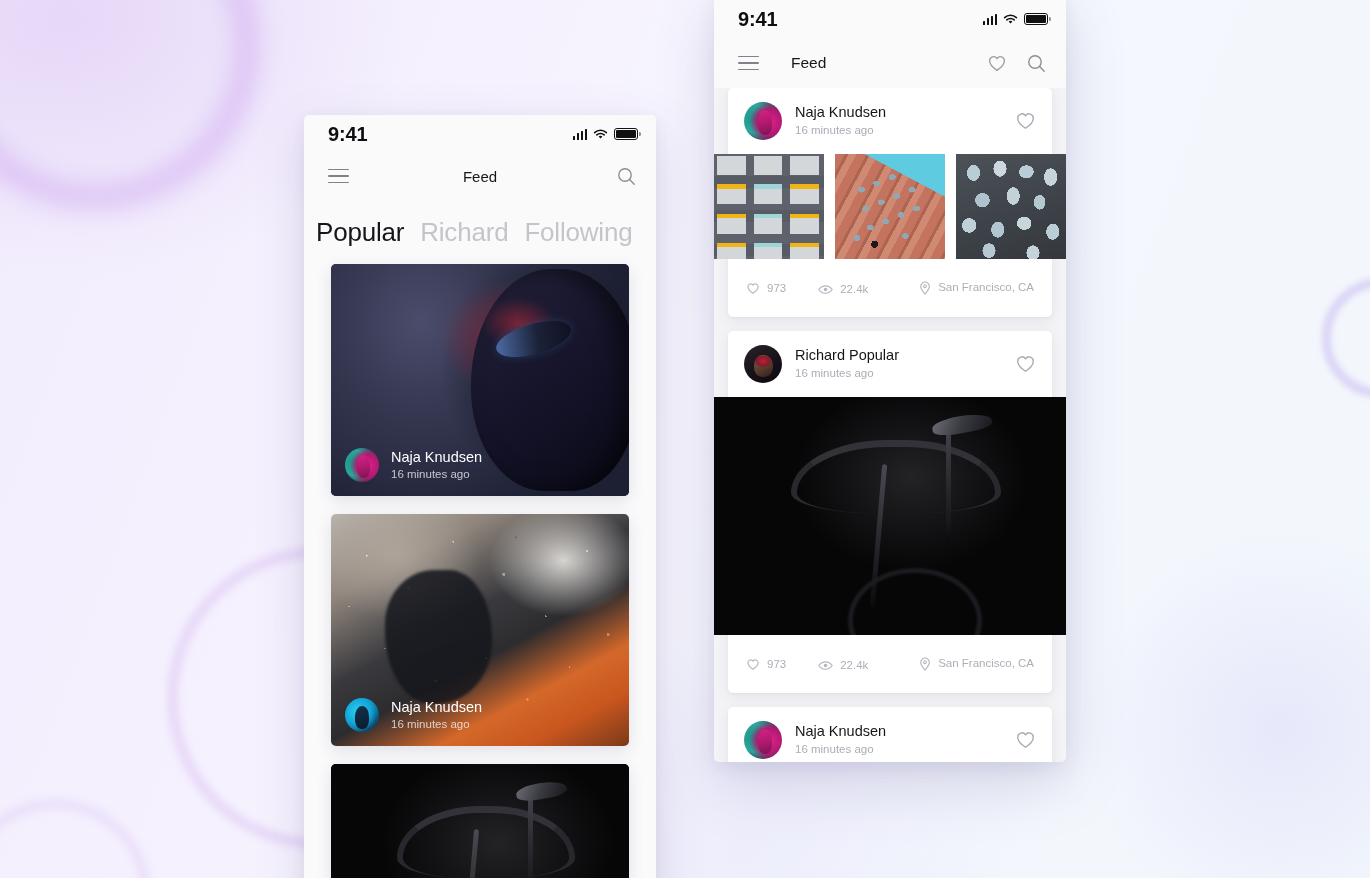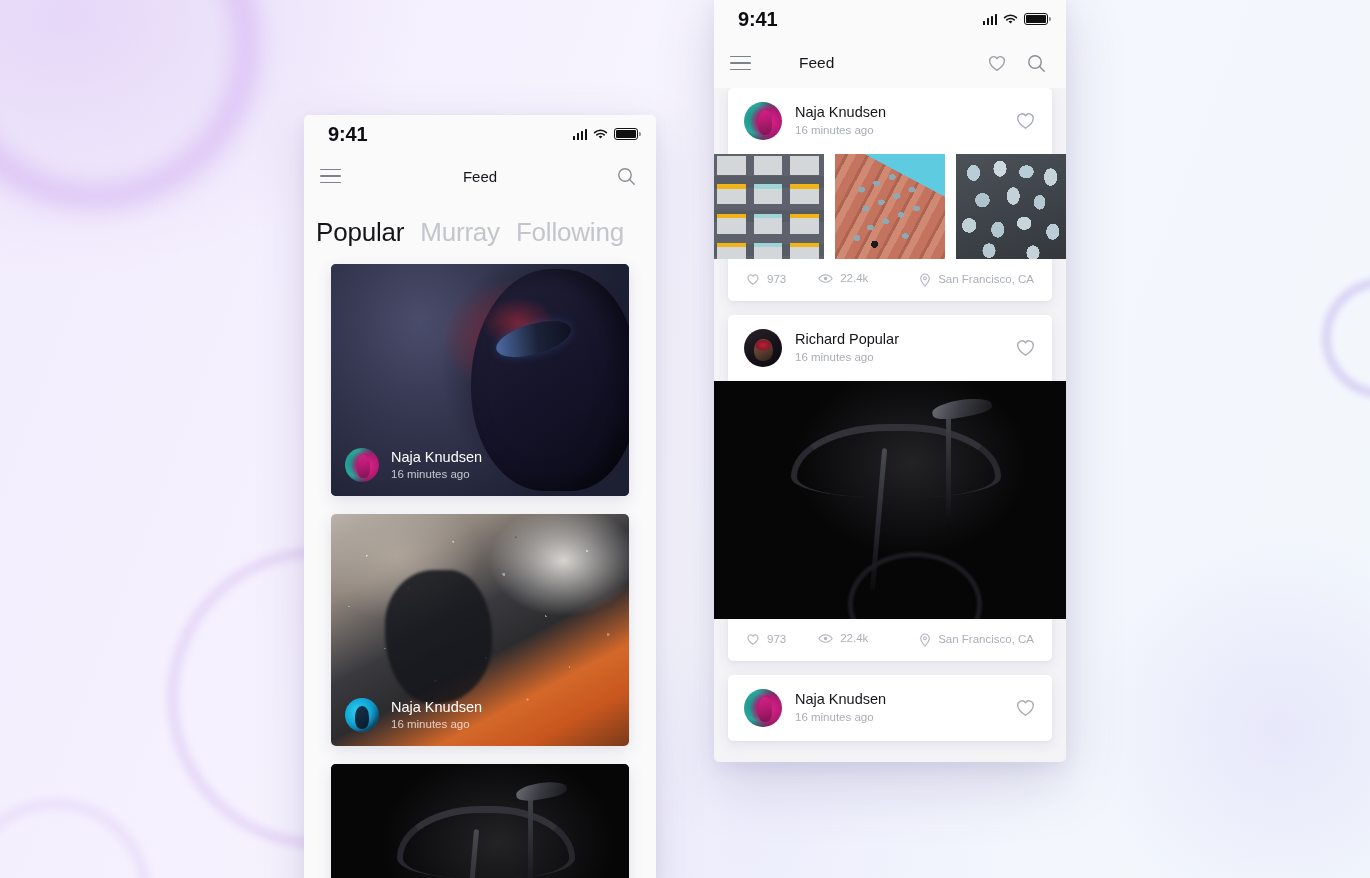--- a/index.html
+++ b/index.html
@@ -149,23 +149,22 @@
     width: 100%; height: 100%;
     background: #111;
     border-radius: 1px;
   }
 
   
   .navbar {
     height: 46px;
     display: flex;
     align-items: center;
-    padding: 0 20px 0 16px;
+    padding: 0 20px 0 24px;
     position: relative;
-    gap: 16px;
   }
   .hamburger {
     width: 21px;
     display: flex;
     flex-direction: column;
     gap: 5px;
     cursor: pointer;
     flex: 0 0 auto;
   }
   .hamburger i {
@@ -532,22 +531,22 @@
 
   .hero-img {
     position: relative;
     height: 238px;
     margin: 0 -14px;
     overflow: hidden;
   }
 
   .post-stats {
     display: flex;
-    align-items: flex-start;
-    padding: 14px 18px;
+    align-items: flex-end;
+    padding: 22px 18px;
     font-size: 11.5px;
     color: #abafb6;
   }
   .stat {
     display: flex;
     align-items: center;
     gap: 7px;
     margin-right: 32px;
   }
   .stat.loc { margin-right: 0; margin-left: auto; }
@@ -599,21 +598,21 @@
       <div class="nav-actions">
         <svg class="nav-icon" width="19" height="19" viewBox="0 0 19 19">
           <circle cx="8" cy="8" r="6.2" stroke="#8a8e95" stroke-width="1.4" fill="none"></circle>
           <line x1="12.6" y1="12.6" x2="17.2" y2="17.2" stroke="#8a8e95" stroke-width="1.4" stroke-linecap="round"></line>
         </svg>
       </div>
     </div>
 
     <div class="tabs">
       <div class="tab active">Popular</div>
-      <div class="tab">Murray</div>
+      <div class="tab">Richard</div>
       <div class="tab">Following</div>
     </div>
 
     <div class="feed-left">
 
       <div class="photo-card">
         <div class="ph ph-portrait"></div>
         <div class="overlay-user">
           <div class="avatar av-naja-magenta" style="width:34px;height:34px;"></div>
           <div>

